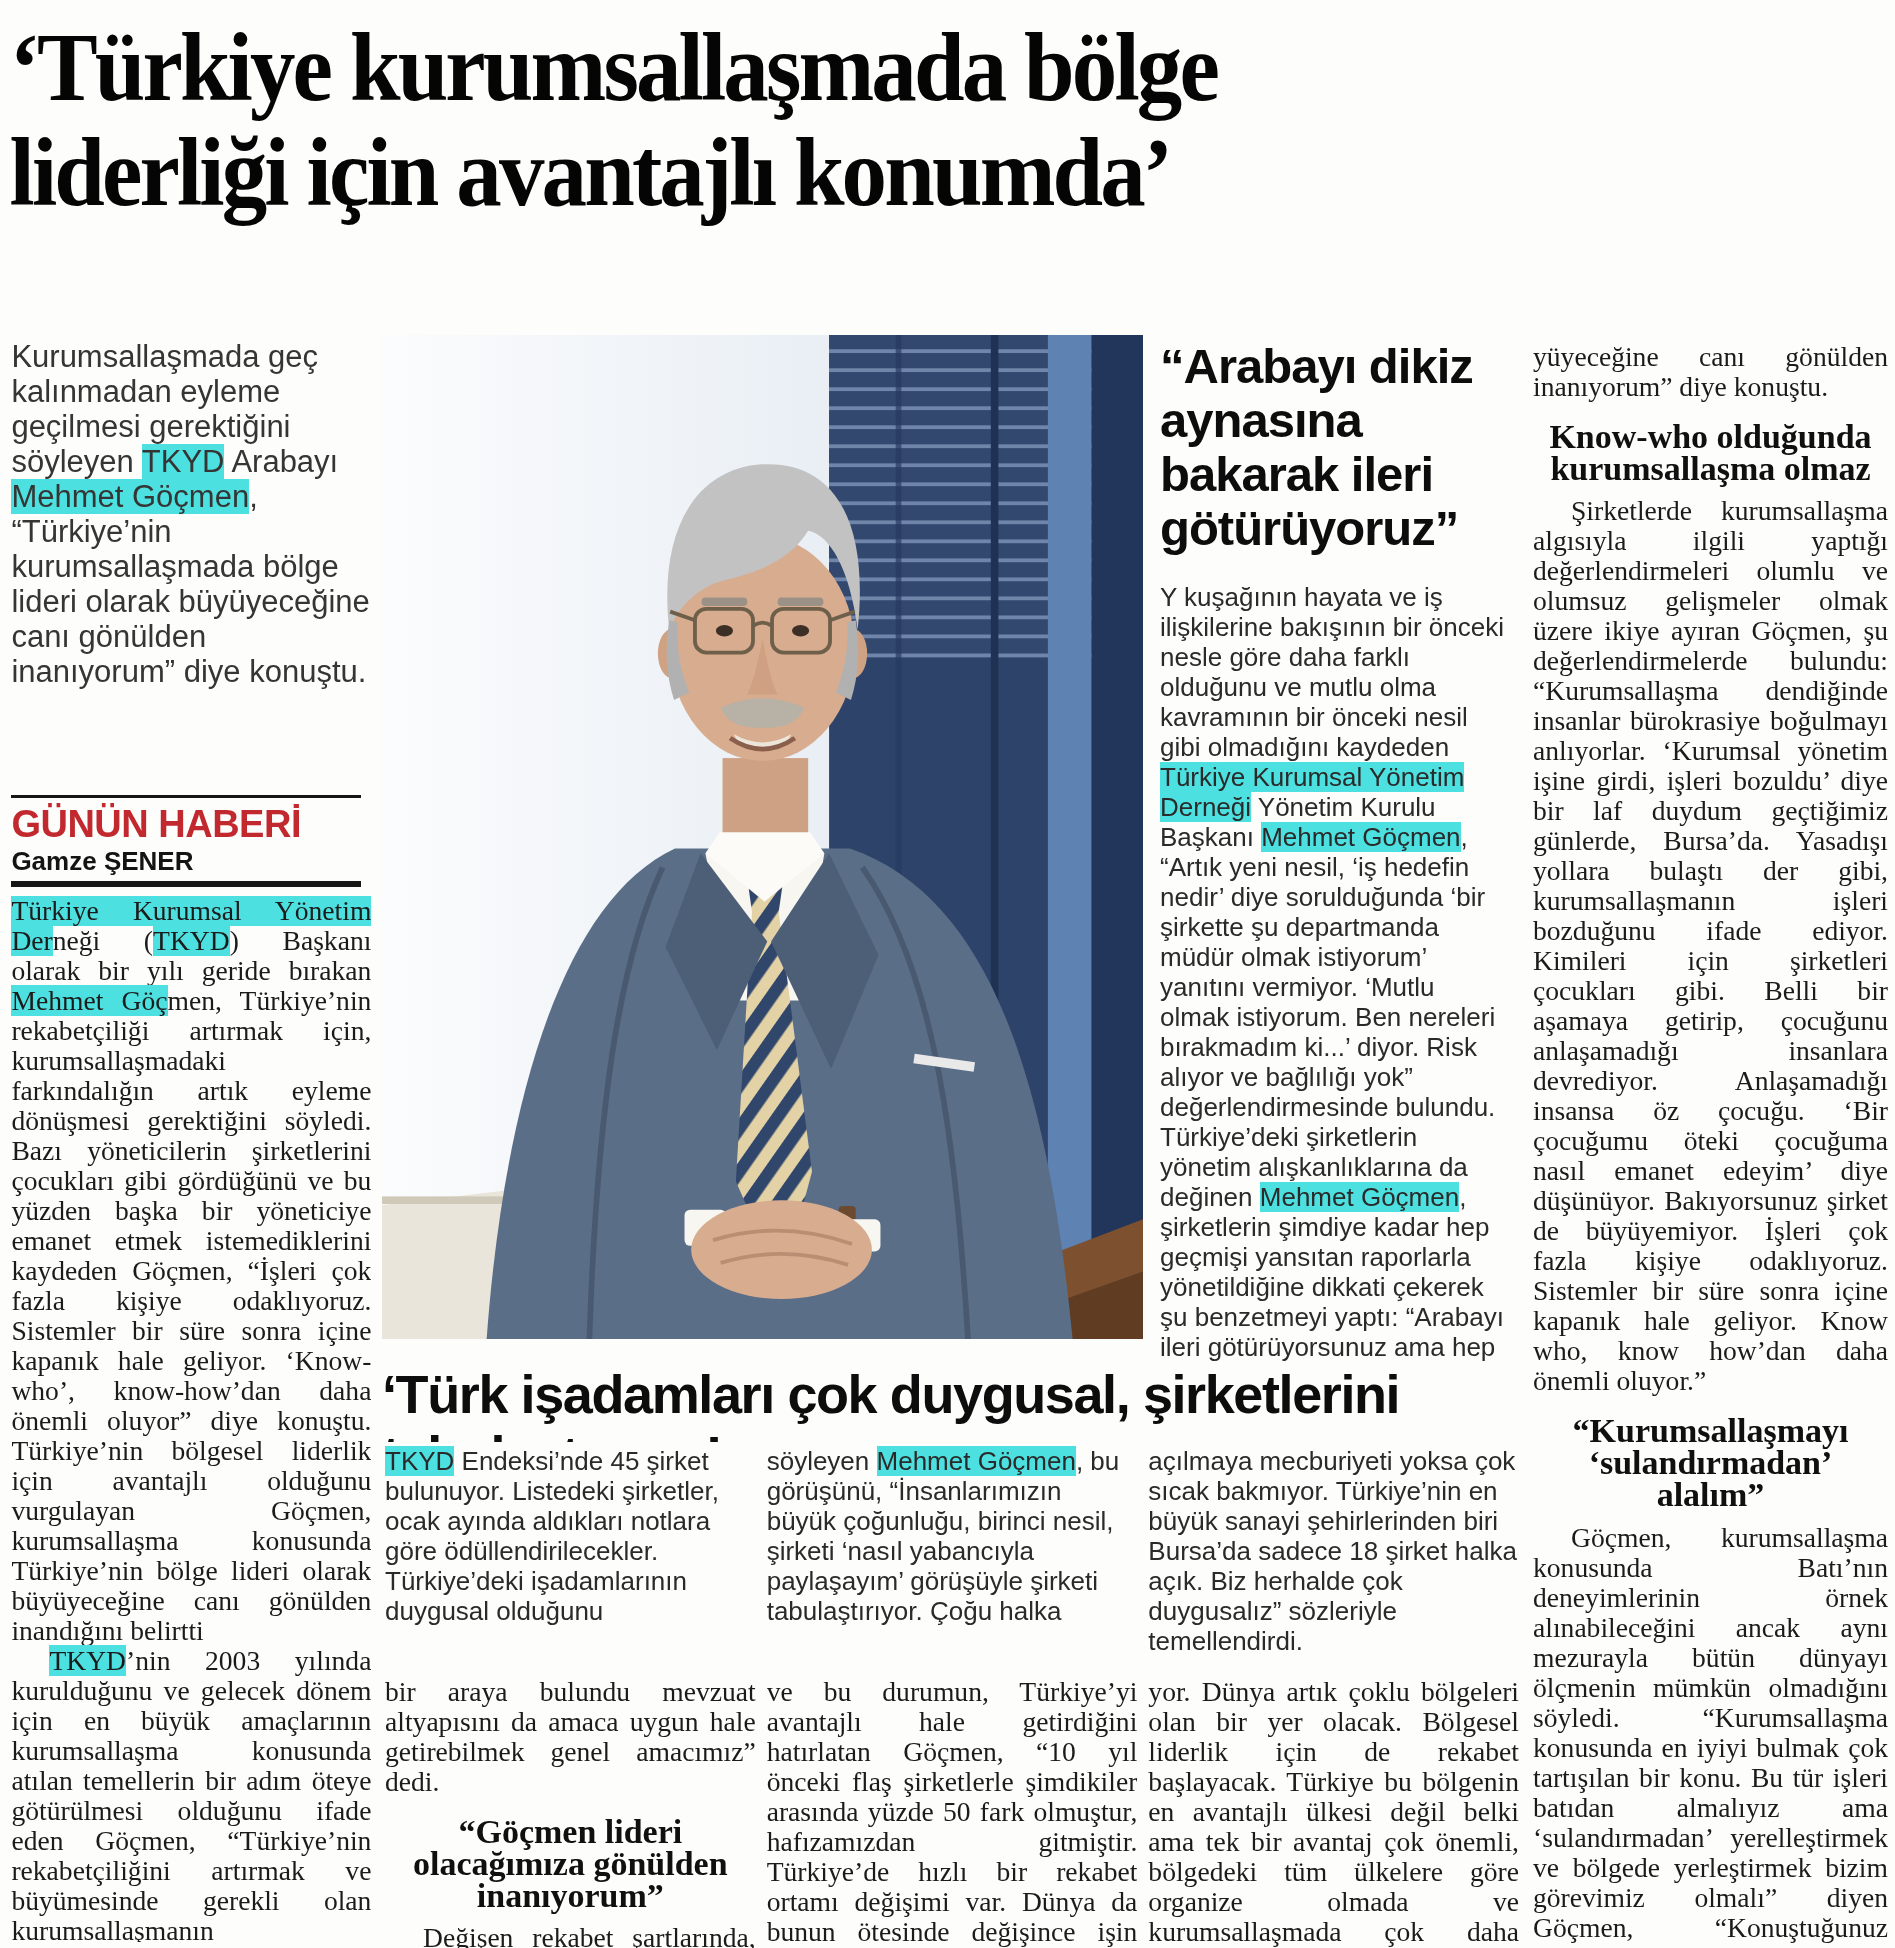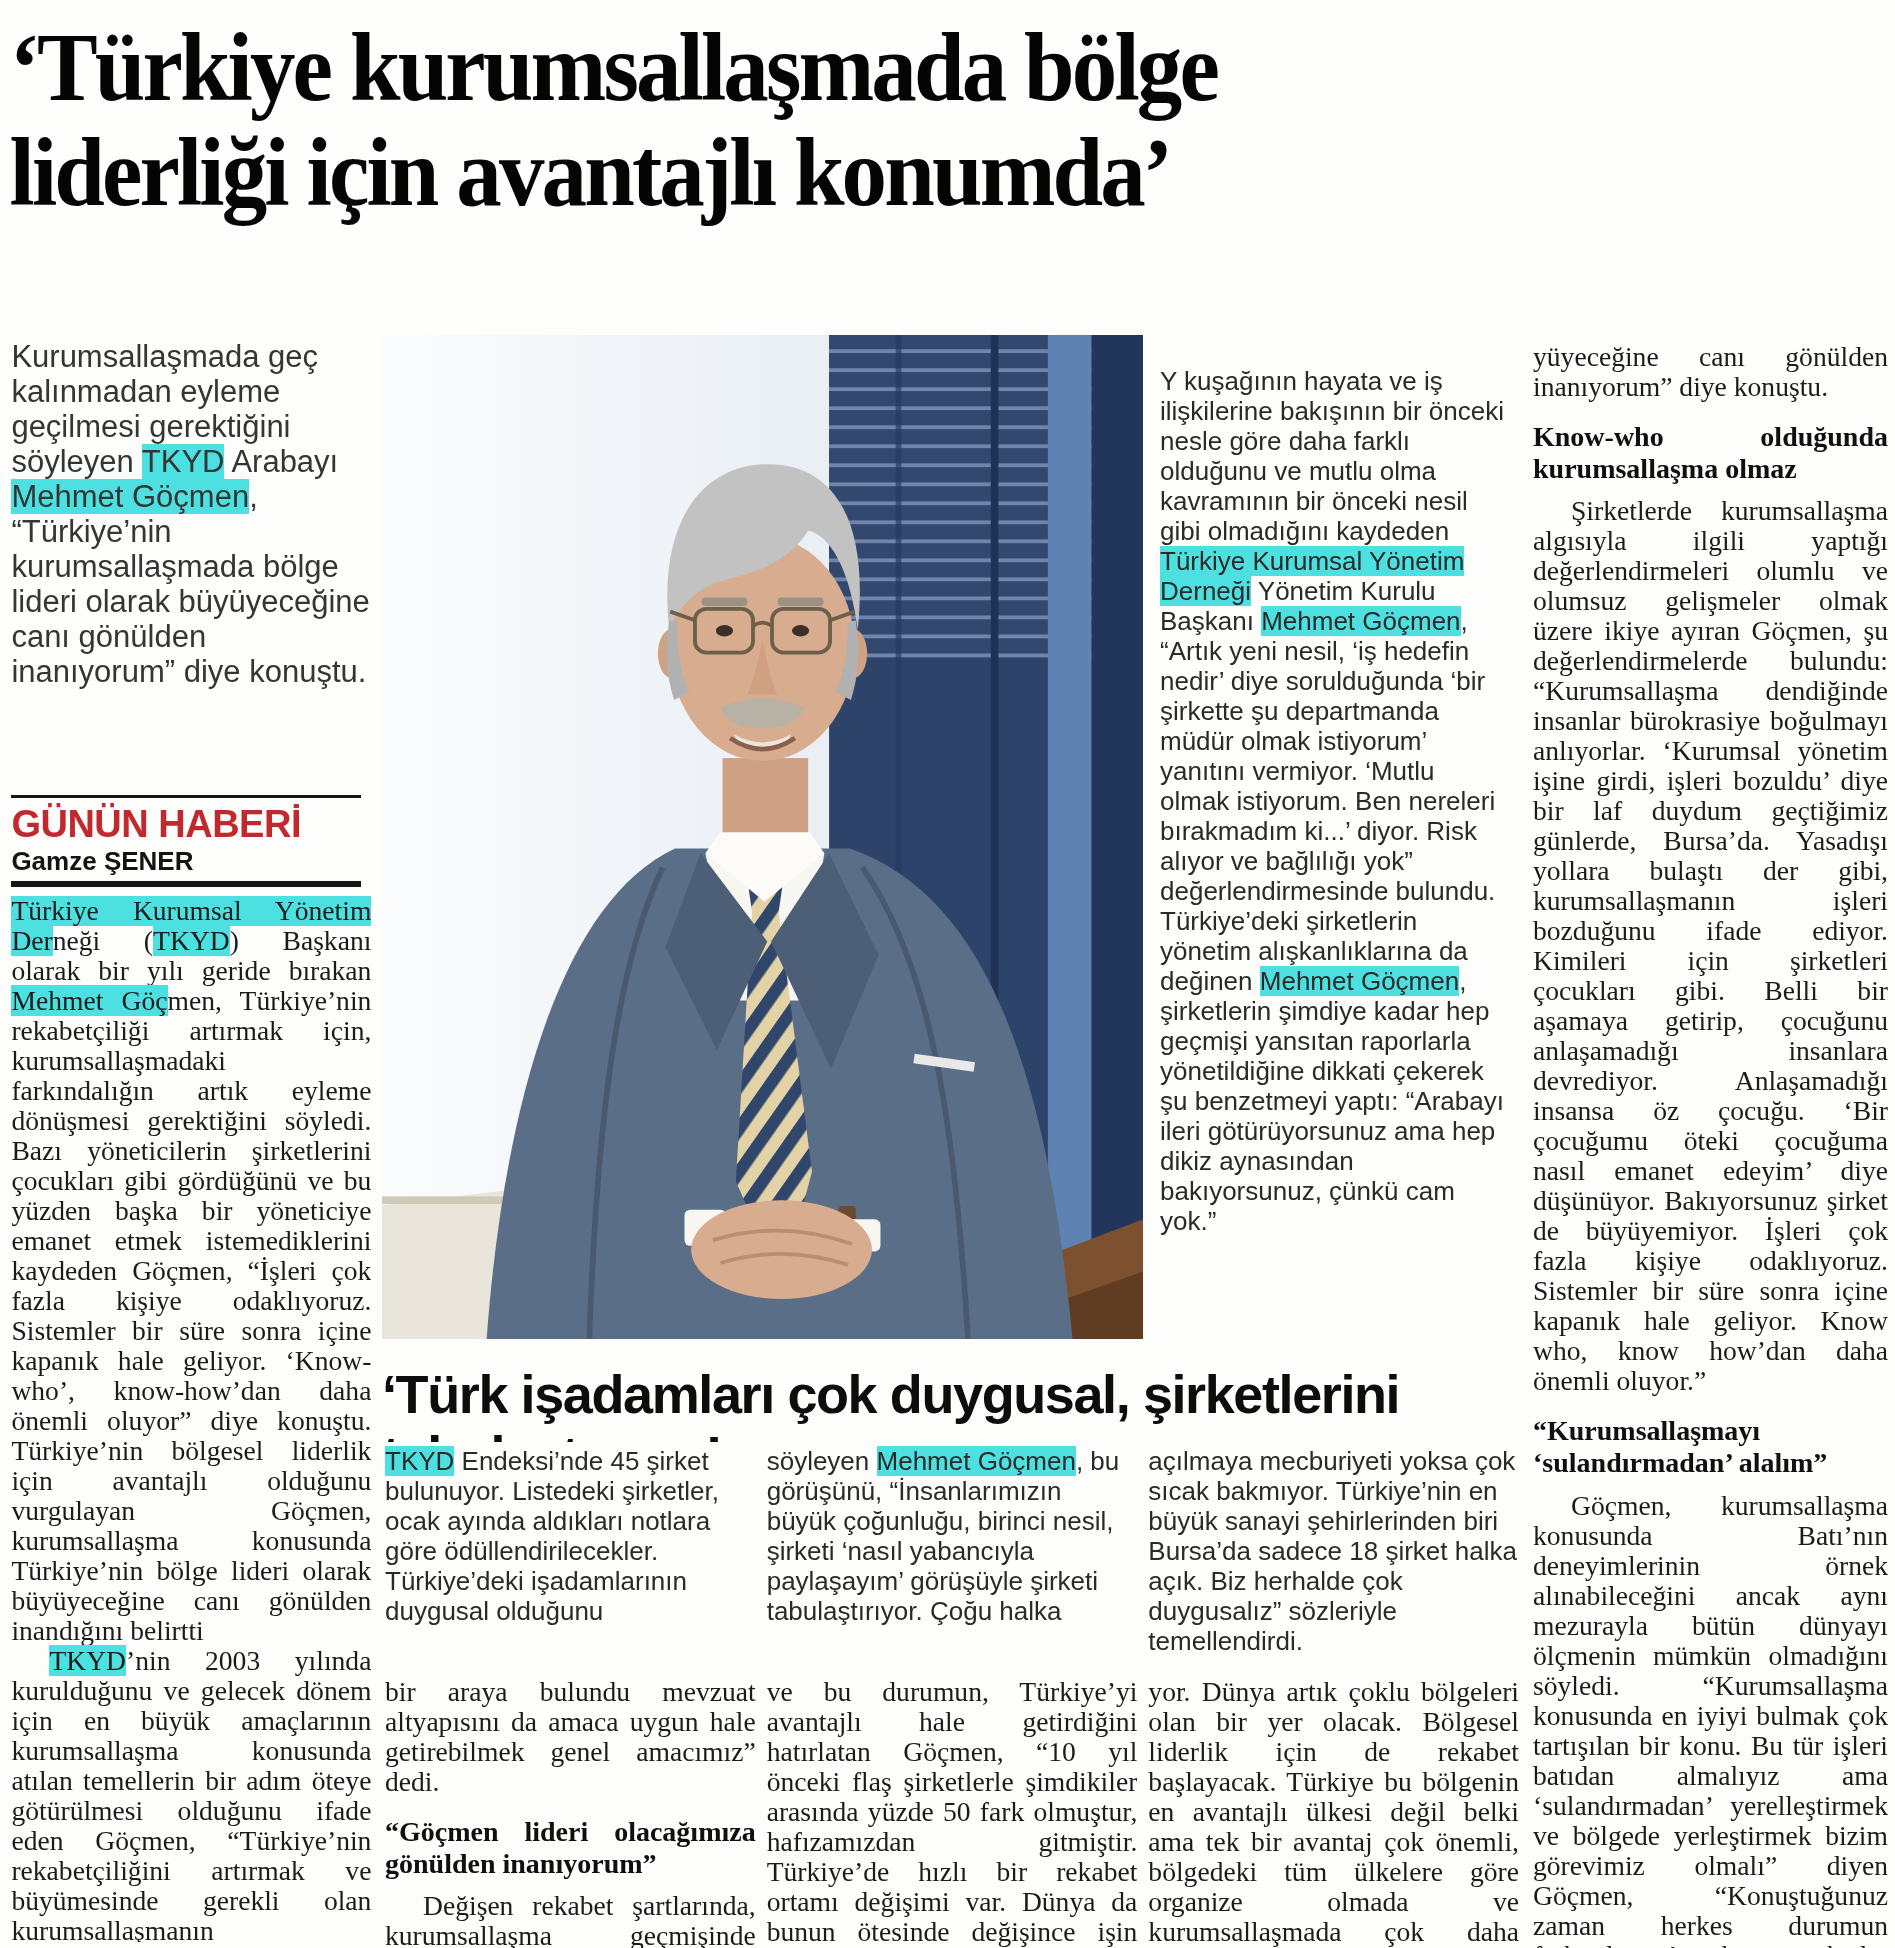--- a/index.html
+++ b/index.html
@@ -37,21 +37,21 @@
     font-family:"Liberation Sans","DejaVu Sans",sans-serif;font-weight:700;
     font-size:26px;line-height:28.5px;color:#141414;margin-top:1.9px;
   }
   .rule-thick{height:6.7px;background:#161616;margin-top:5.7px;}
 
   
   .serif-text{font-size:27.6px;line-height:30px;text-align:justify;color:#1b1b1b;}
   .serif-text p{margin:0;}
   .serif-text p.indent{text-indent:38px;}
   .subhead{
-    font-weight:700;font-size:28px;line-height:32px;
+    font-weight:700;text-align:center;font-size:34px;line-height:32px;
     margin:19px 0 11.4px;color:#101010;text-indent:0;
   }
 
   .col1-body{position:absolute;left:11.4px;top:896px;width:360px;height:1046px;overflow:hidden;}
 
   
   .photo{position:absolute;left:382px;top:335px;width:761px;height:1004px;display:block;}
 
   
   .quote{
@@ -171,20 +171,21 @@
       <rect x="318" y="920" width="44" height="38" rx="6" fill="#f7f6f1"></rect>
       <rect x="480" y="916" width="18" height="32" rx="4" fill="#6b4a2f"></rect>
       <rect x="484" y="930" width="40" height="34" rx="6" fill="#f7f6f1"></rect>
       <ellipse cx="420" cy="962" rx="95" ry="52" fill="#d8ac8f"></ellipse>
       <path d="M348,952 Q420,930 494,956" stroke="#b98e72" stroke-width="4" fill="none"></path>
       <path d="M356,976 Q422,956 490,978" stroke="#b98e72" stroke-width="4" fill="none"></path>
     </g>
   </svg>
 
   <div class="quote">
+    <div class="quote-title">“Arabayı dikiz aynasına bakarak ileri götürüyoruz”</div>
     <div class="quote-body"><span>Y kuşağının hayata ve iş ilişkilerine bakışının bir önceki nesle göre daha farklı olduğunu ve mutlu olma kavramının bir önceki nesil gibi olmadığını kaydeden </span><span class="hl">Türkiye Kurumsal Yönetim Derneği</span><span> Yönetim Kurulu Başkanı </span><span class="hl">Mehmet Göçmen</span><span>, “Artık yeni nesil, ‘iş hedefin nedir’ diye sorulduğunda ‘bir şirkette şu departmanda müdür olmak istiyorum’ yanıtını vermiyor. ‘Mutlu olmak istiyorum. Ben nereleri bırakmadım ki...’ diyor. Risk alıyor ve bağlılığı yok” değerlendirmesinde bulundu. Türkiye’deki şirketlerin yönetim alışkanlıklarına da değinen </span><span class="hl">Mehmet Göçmen</span><span>, şirketlerin şimdiye kadar hep geçmişi yansıtan raporlarla yönetildiğine dikkati çekerek  şu benzetmeyi yaptı: “Arabayı ileri götürüyorsunuz ama hep dikiz aynasından bakıyorsunuz, çünkü cam yok.”</span></div>
   </div>
 
   <div class="col5 serif-text">
     <p>yüyeceğine canı gönülden inanıyorum” diye konuştu.</p>
     <div class="subhead">Know-who olduğunda kurumsallaşma olmaz</div>
     <p class="indent">Şirketlerde kurumsallaşma algısıyla ilgili yaptığı değerlendirmeleri olumlu ve olumsuz gelişmeler olmak üzere ikiye ayıran Göçmen, şu değerlendirmelerde bulundu: “Kurumsallaşma dendiğinde insanlar bürokrasiye boğulmayı anlıyorlar. ‘Kurumsal yönetim işine girdi, işleri bozuldu’ diye bir laf duydum geçtiğimiz günlerde, Bursa’da. Yasadışı yollara bulaştı der gibi, kurumsallaşmanın işleri bozduğunu ifade ediyor. Kimileri için şirketleri çocukları gibi. Belli bir aşamaya getirip, çocuğunu anlaşamadığı insanlara devrediyor. Anlaşamadığı insansa öz çocuğu. ‘Bir çocuğumu öteki çocuğuma nasıl emanet edeyim’ diye düşünüyor. Bakıyorsunuz şirket de büyüyemiyor. İşleri çok fazla kişiye odaklıyoruz. Sistemler bir süre sonra içine kapanık hale geliyor. Know who, know how’dan daha önemli oluyor.”</p>
     <div class="subhead">“Kurumsallaşmayı ‘sulandırmadan’ alalım”</div>
     <p class="indent">Göçmen, kurumsallaşma konusunda Batı’nın deneyimlerinin örnek alınabileceğini ancak aynı mezurayla bütün dünyayı ölçmenin mümkün olmadığını söyledi. “Kurumsallaşma konusunda en iyiyi bulmak çok tartışılan bir konu. Bu tür işleri batıdan almalıyız ama ‘sulandırmadan’ yerelleştirmek ve bölgede yerleştirmek bizim görevimiz olmalı” diyen Göçmen, “Konuştuğunuz zaman herkes durumun farkında. Ancak ne kadar uygulamaya geçildiği sorusunun cevabı ise sıfıra yakın. İnsanlar bundan kendilerine kalıcı bir yarar geleceği konusunda hemfikir değil” açıklamasını yaptı.</p>
   </div>

